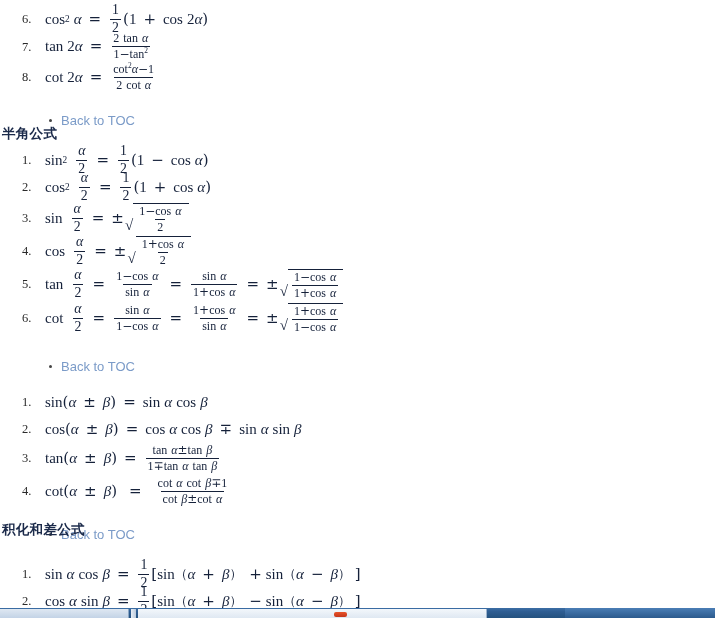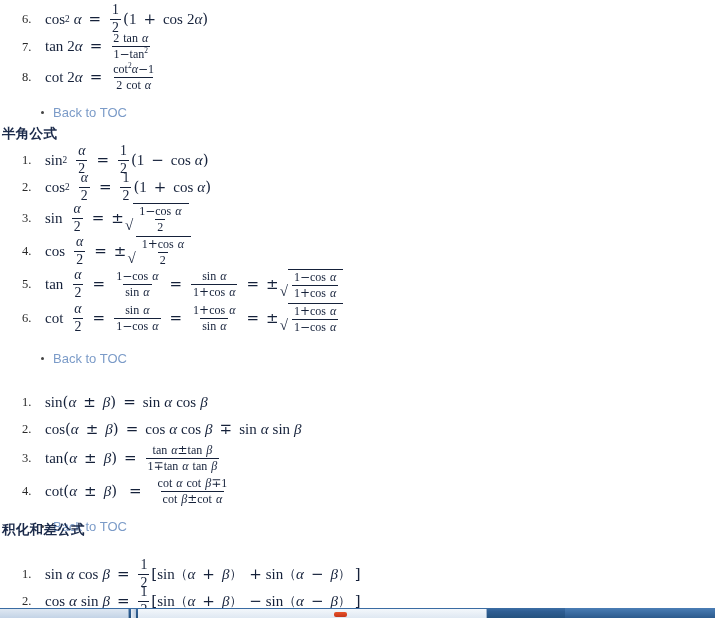--- a/index.html
+++ b/index.html
@@ -56,21 +56,21 @@
   .sqrt .sign{
     display:flex;align-items:flex-end;font-size:1.0em;
     line-height:1;padding-right:0px;
   }
   .sqrt .body{
     border-top:1px solid #15213a;padding:1px 3px 0 2px;
     display:flex;align-items:center;
   }
 
   
-  ul.toc{margin:8px;padding:0;list-style:none;}
+  ul.toc{margin:16px;padding:0;list-style:none;}
   ul.toc>li{position:relative;padding-left:45px;line-height:16px;}
   ul.toc>li:before{
     content:"";position:absolute;left:33px;top:7px;
     width:3px;height:3px;background:#444;border-radius:50%;
   }
   .toclink{
     color:#7b9bc8;font-size:13px;text-decoration:none;
     font-family:"Liberation Sans","DejaVu Sans",sans-serif;
   }
 

